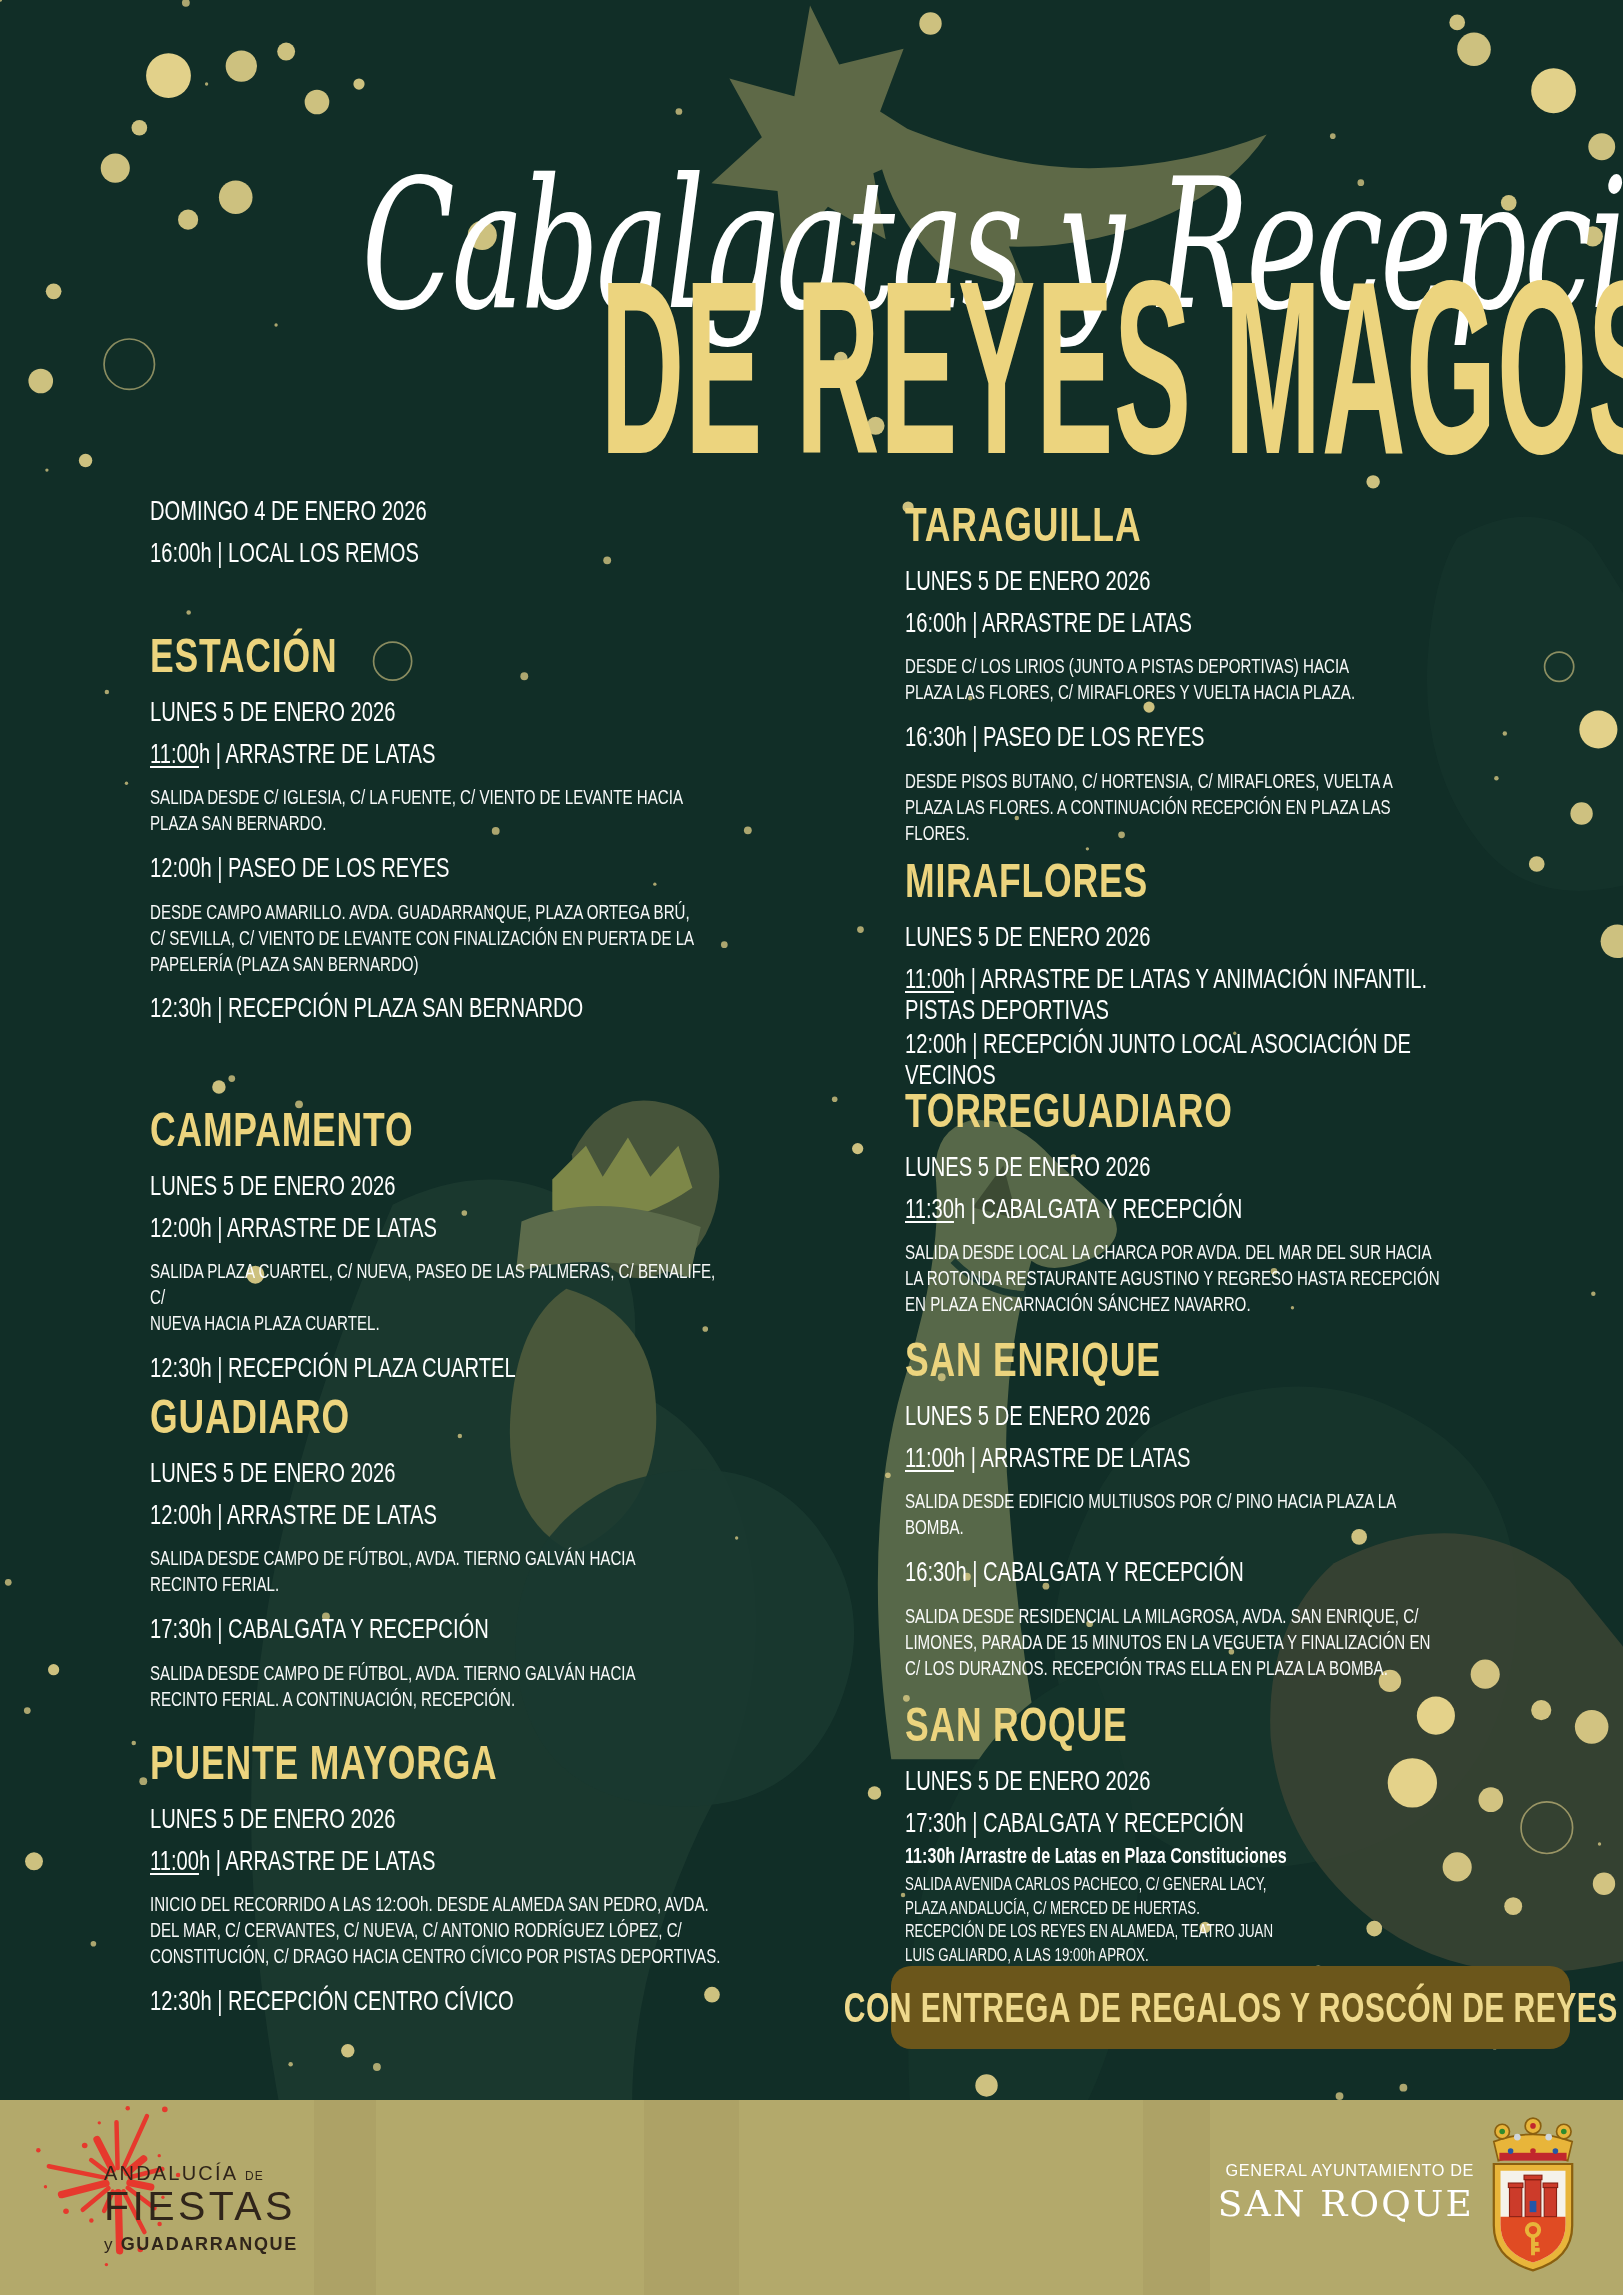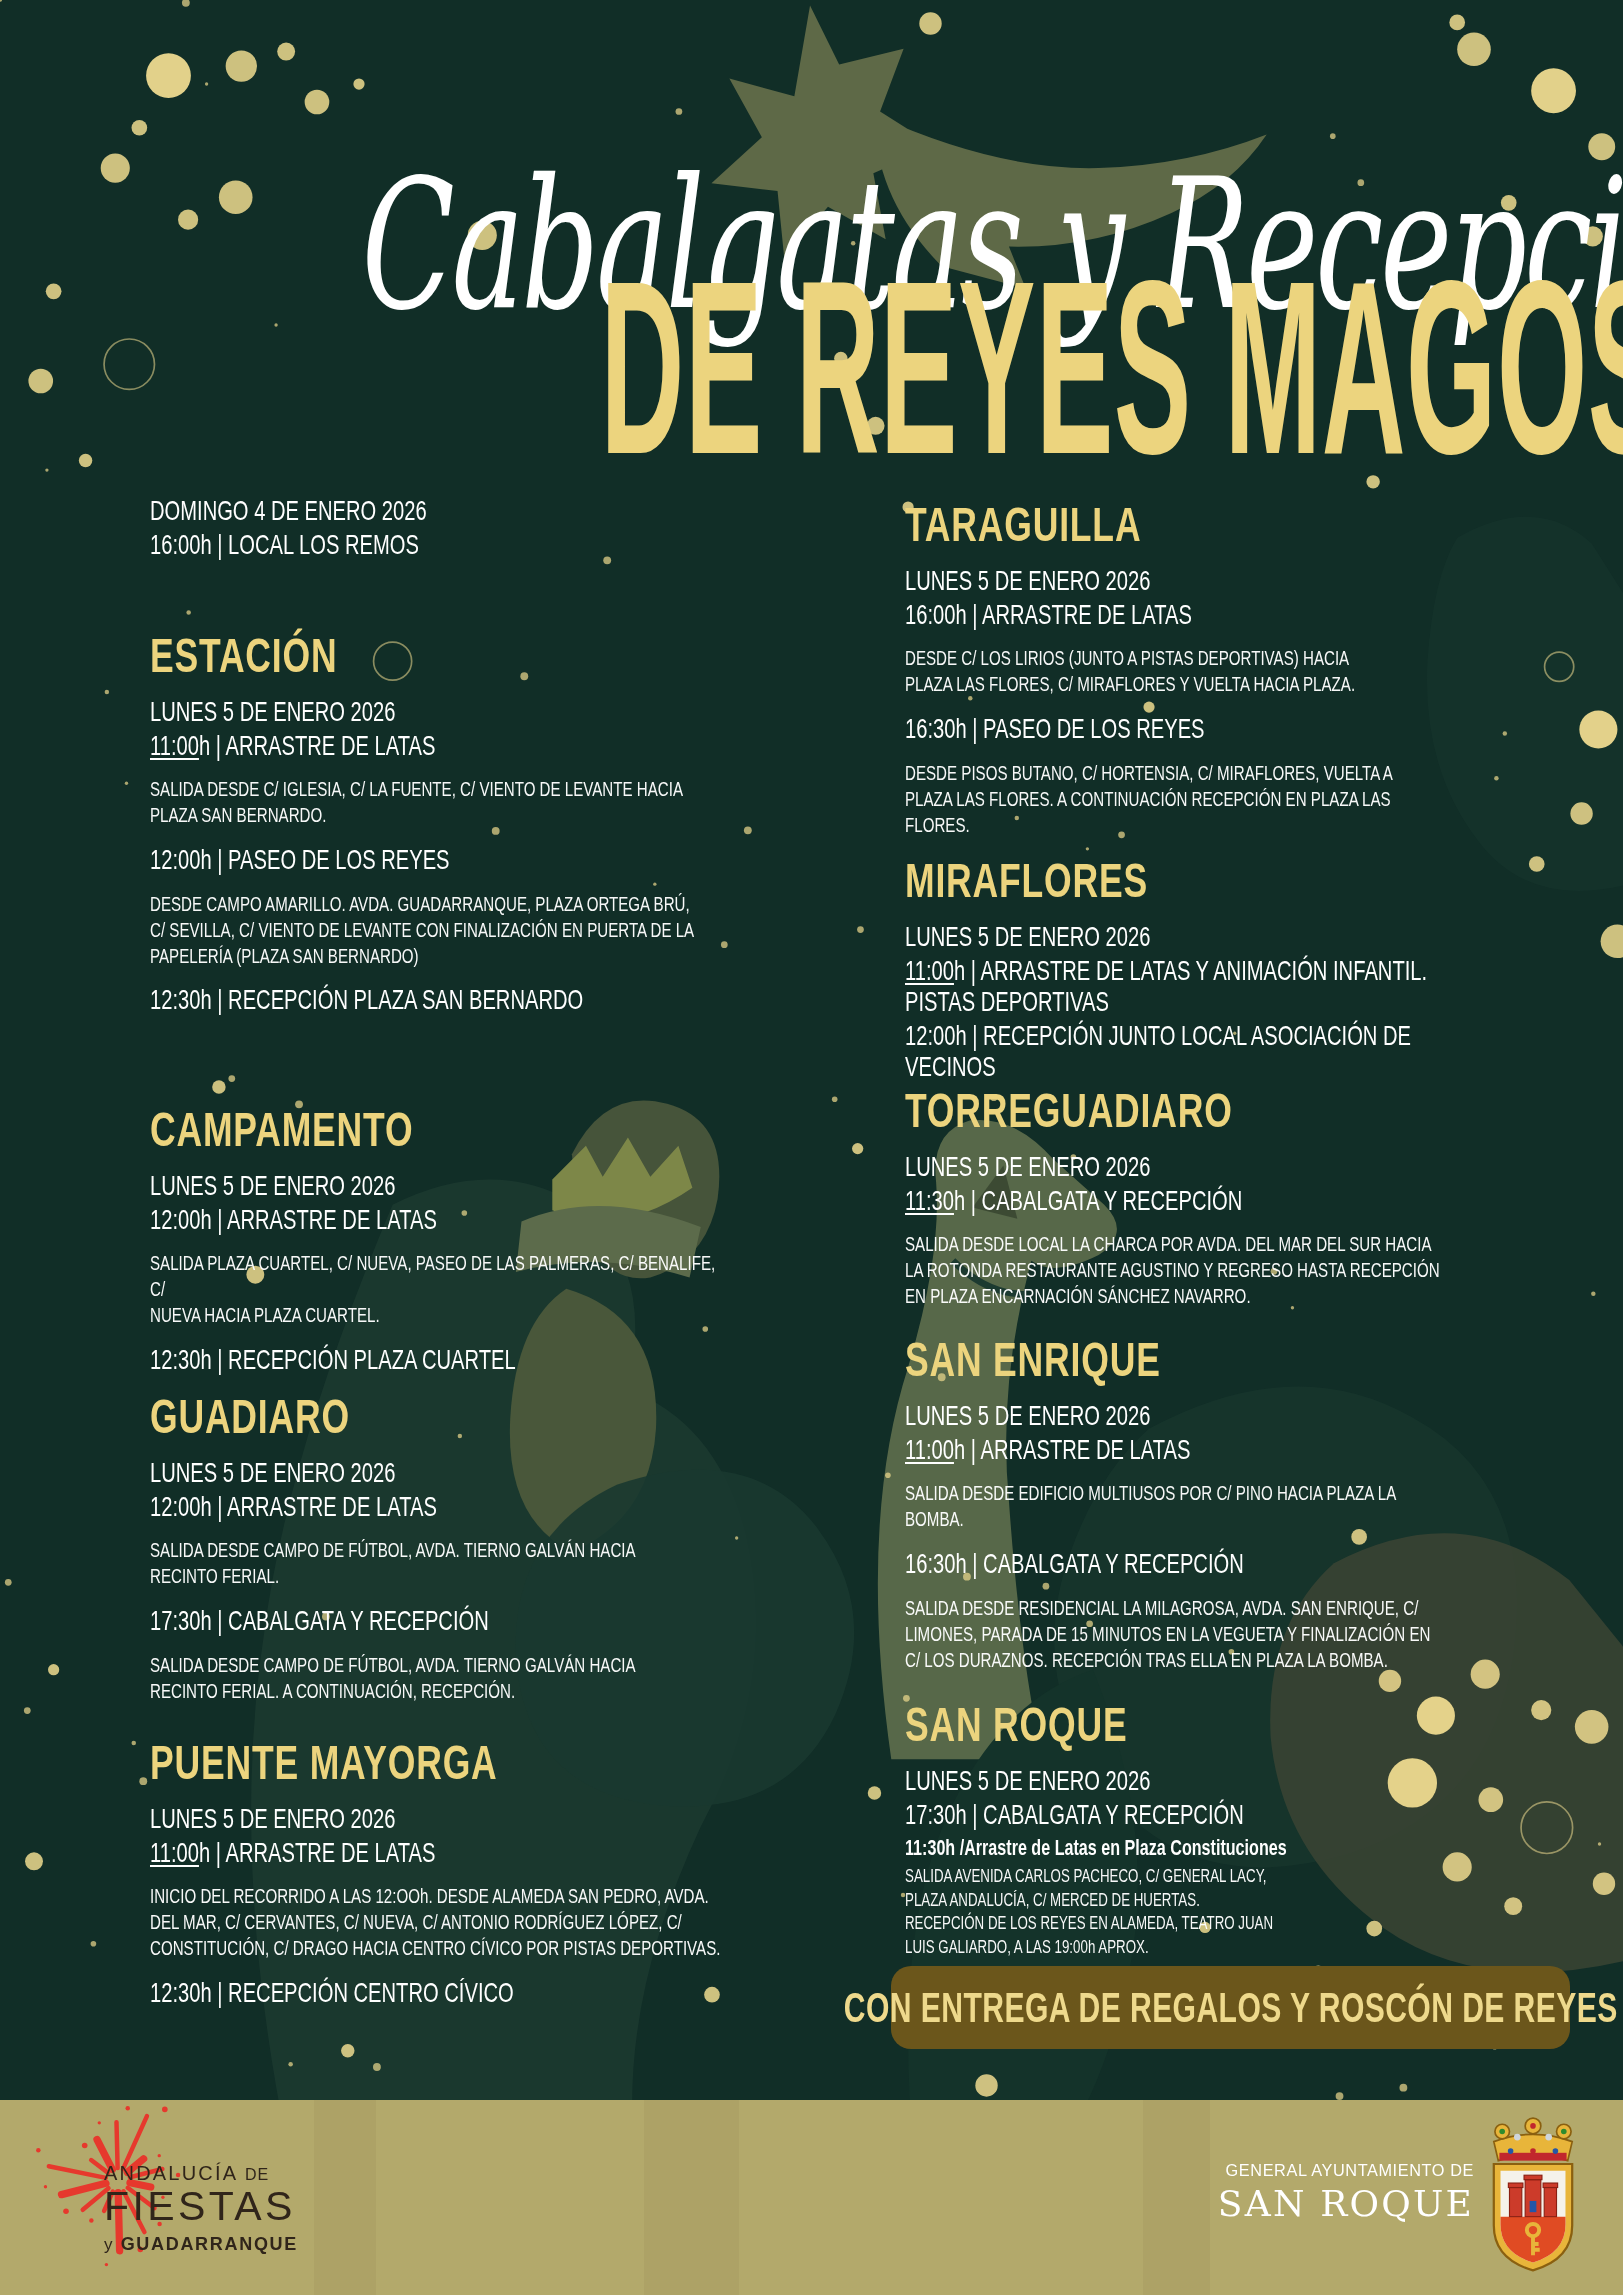--- a/index.html
+++ b/index.html
@@ -24,40 +24,40 @@
   .column.left{left:150px;}
   .column.right{left:905px;}
   .sec{position:absolute;left:0;width:796px;}
   .sec-h{margin:0 0 13.5px;color:#ecd47e;font-weight:bold;font-size:48px;line-height:54px;
     letter-spacing:1.1px;white-space:nowrap;}
   .cxh{display:inline-block;transform:scaleX(.74);transform-origin:0 50%;}
   .entry{color:#ffffff;}
   .cx{display:inline-block;transform:scaleX(.72);transform-origin:0 0;white-space:pre-line;}
   .date{font-weight:normal;font-size:28px;line-height:30px;}
   .time{font-size:28px;line-height:31px;}
-  .date + .time{margin-top:3px;}
+  .date + .time{margin-top:11px;}
   .time + .time{margin-top:3.4px;}
   .route{font-size:21px;line-height:26px;margin-top:15.7px;opacity:.97;}
   .route + .time{margin-top:15.7px;}
   .highlight{font-weight:bold;font-size:22.4px;line-height:27px;margin-top:4.5px;}
   .highlight + .route{margin-top:3.4px;font-size:18.5px;line-height:23.5px;}
   .ul{text-decoration:underline;text-underline-offset:3.4px;}
 
   
   .banner{position:absolute;left:891px;top:1966px;width:679px;height:83px;
     background:#6b561b;border-radius:20px;display:flex;align-items:center;justify-content:center;}
   .banner-text{color:#eed98c;font-weight:bold;font-size:43px;white-space:nowrap;
     display:inline-block;transform:scaleX(.70);transform-origin:50% 50%;letter-spacing:0.6px;}
 
   
   .band{position:absolute;left:0;top:2100px;width:1624px;height:195px;background:#b3a96b;}
   .band .stripe{position:absolute;top:0;height:195px;background:#a89f63;opacity:.6;}
   .logo-delegacion{position:absolute;left:104px;top:2163px;color:#30251a;line-height:1;}
   .ld1{font-size:20px;letter-spacing:2.2px;}
-  .ld1 .ld1b{font-size:16px;letter-spacing:1.1px;}
+  .ld1 .ld1b{font-size:12px;letter-spacing:1.1px;}
   .ld2{font-size:41px;letter-spacing:3.4px;margin-top:3.4px;font-weight:normal;}
   .ld3{font-size:18px;letter-spacing:1.7px;margin-top:7.8px;font-weight:bold;}
   .ld3 .ld3y{text-transform:none;font-weight:normal;font-size:17px;}
   .ayto{position:absolute;left:1121px;top:2161px;width:353px;text-align:right;color:#ffffff;}
   .ayto-small{font-size:16.3px;letter-spacing:0.6px;}
   .ayto-big{font-family:"DejaVu Serif",serif;font-size:36px;letter-spacing:2.2px;margin-top:3.4px;}
 </style>
 </head>
 <body>
 

